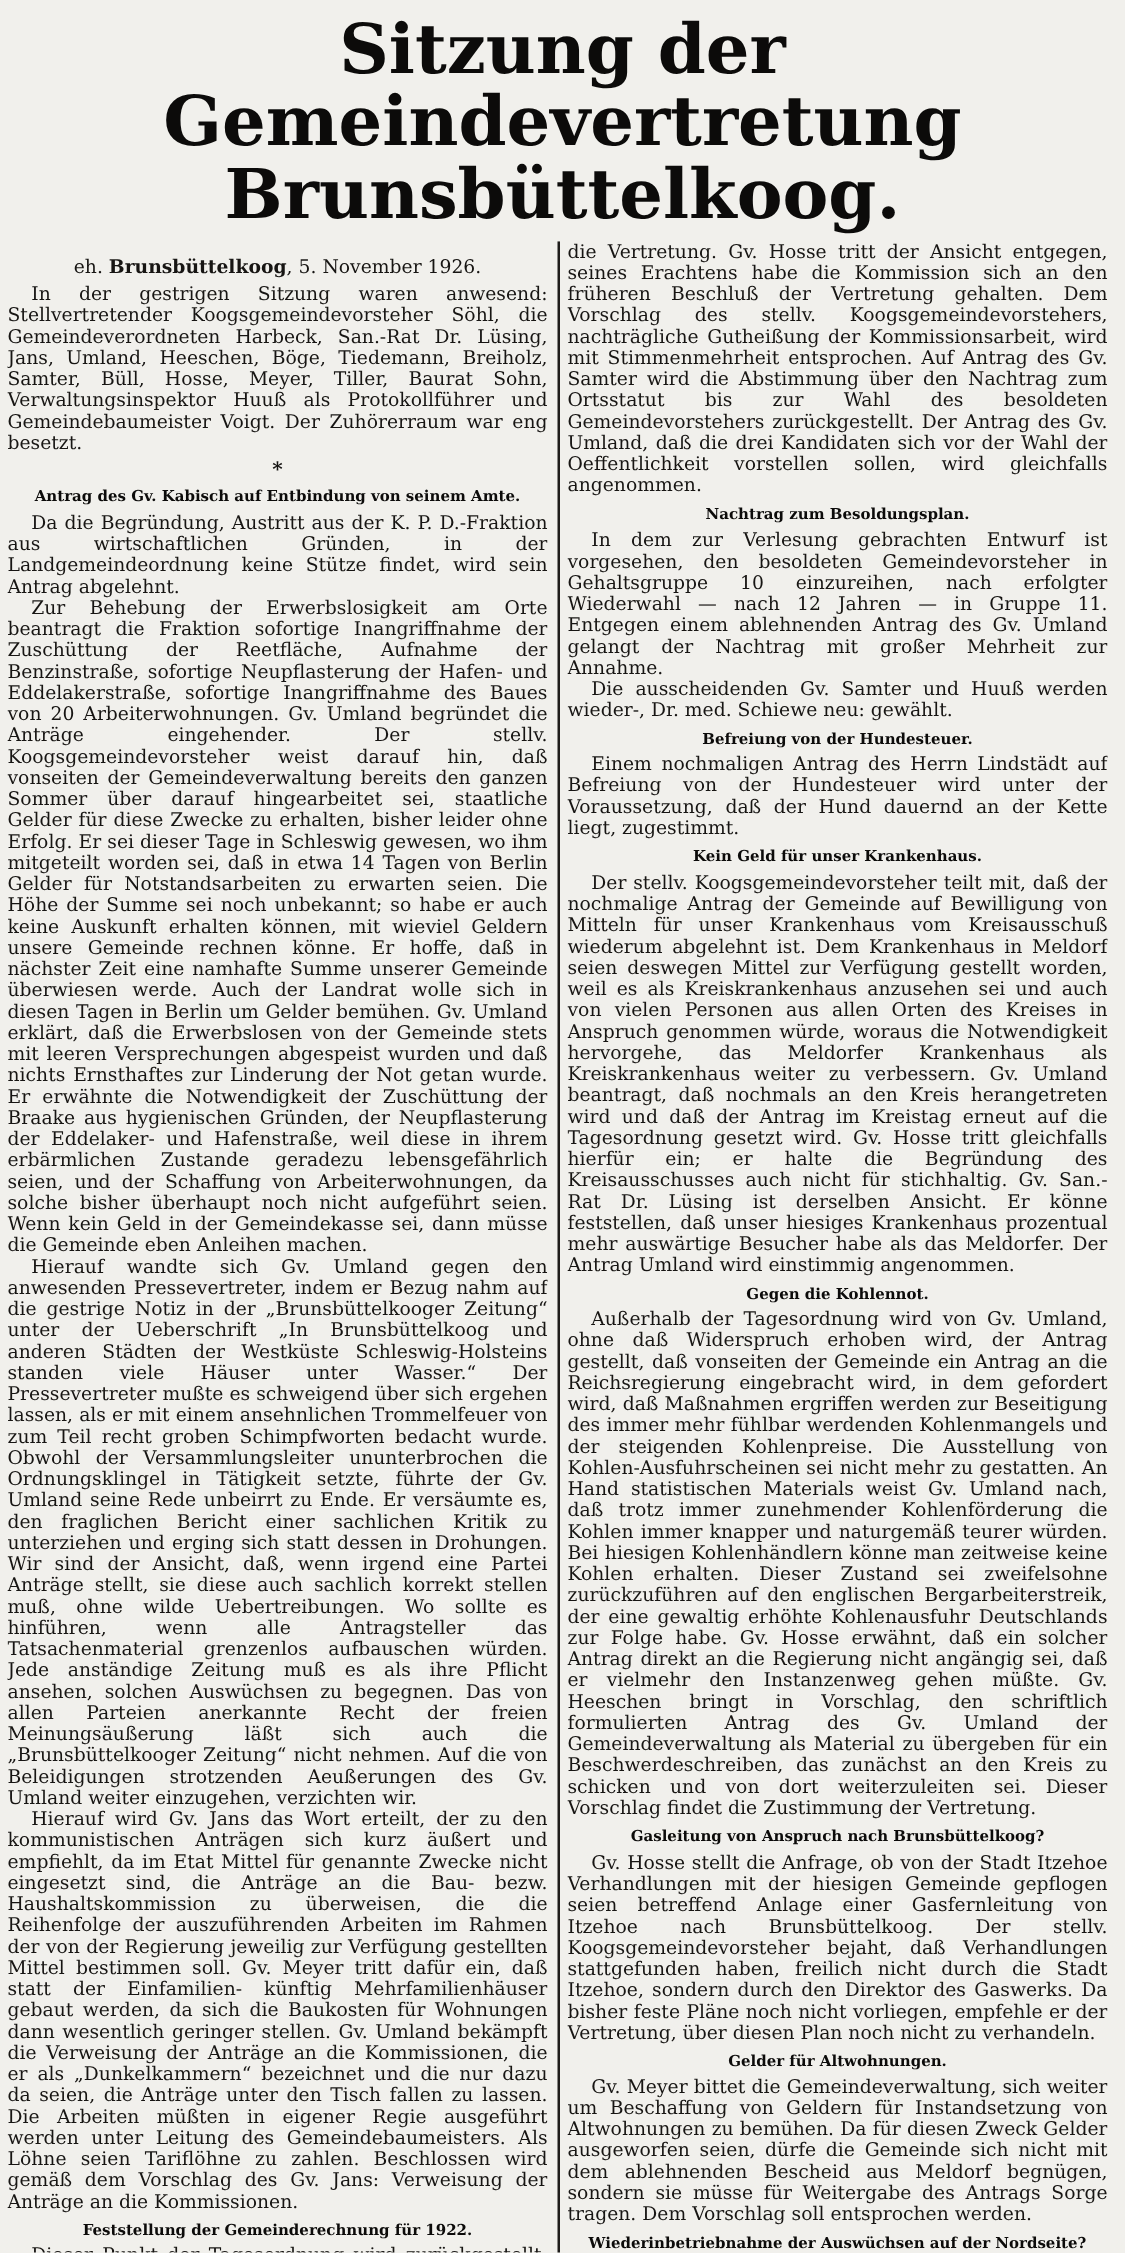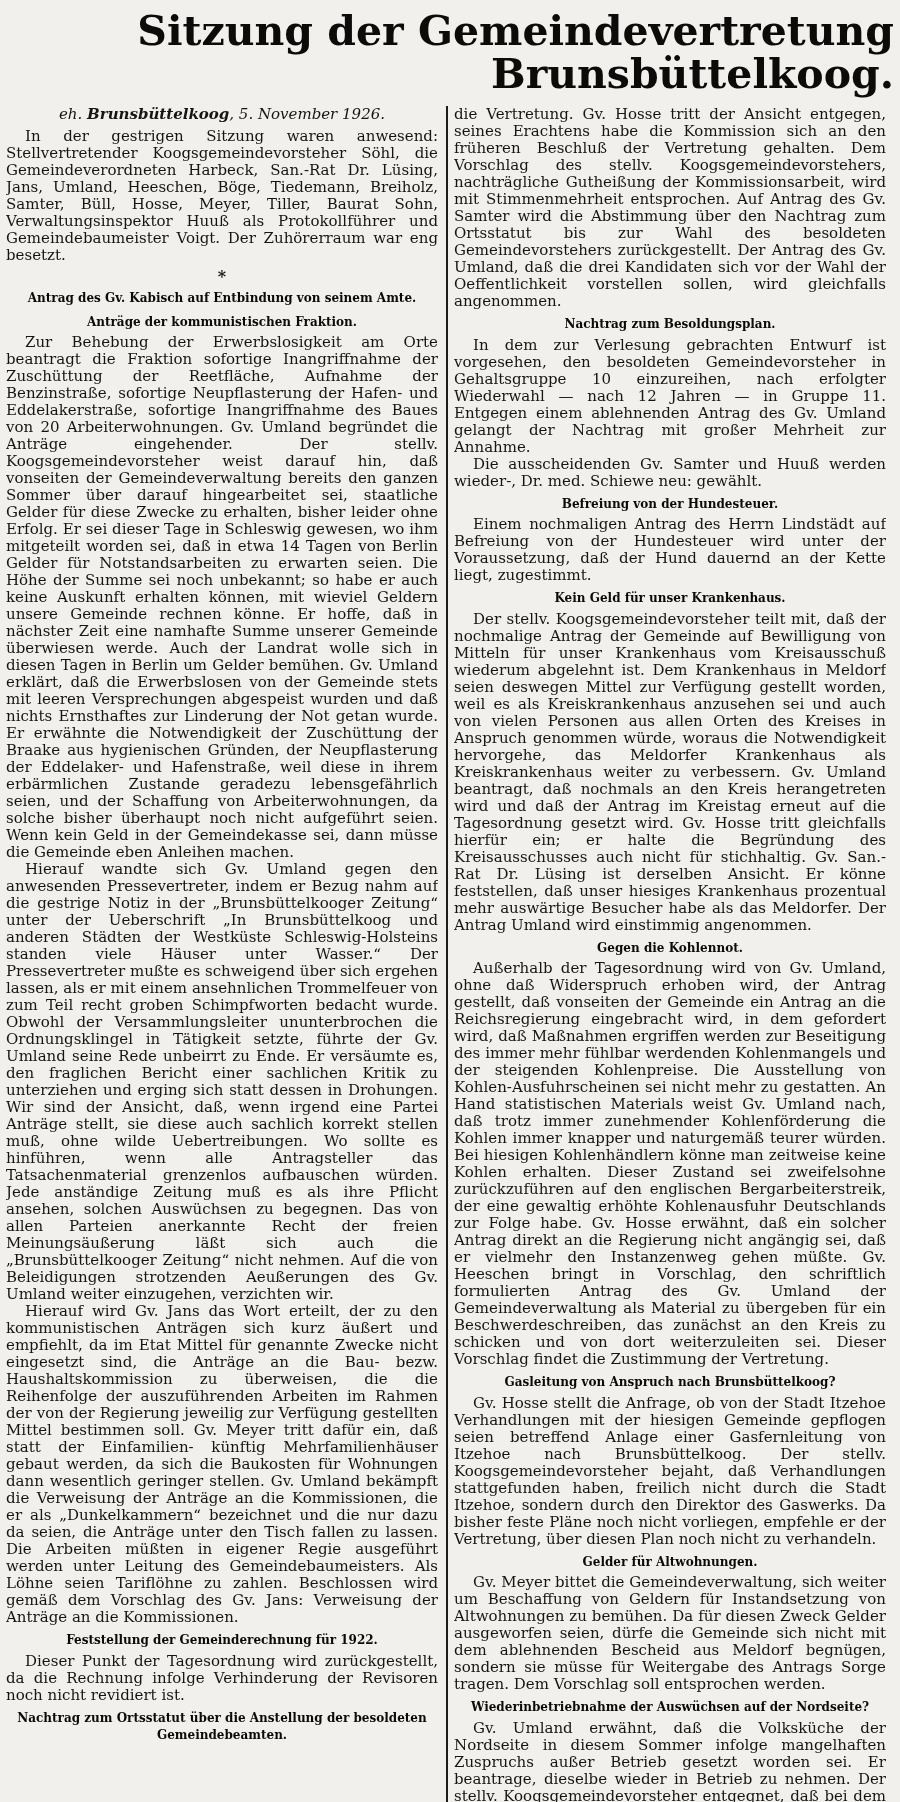--- a/index.html
+++ b/index.html
@@ -3,52 +3,52 @@
 <meta charset="utf-8">
 <style>
   html,body{margin:0;padding:0;}
   body{
     width:900px;height:1802px;overflow:hidden;
     background:#f1f0ec;color:#171513;
     font-family:"DejaVu Serif","Liberation Serif",serif;
   }
   .page{width:900px;height:1802px;box-sizing:border-box;padding:6px 6px 0 6px;}
   .title{
-    font-size:41px;font-weight:bold;text-align:right;
+    font-size:55px;font-weight:bold;text-align:center;
     margin:4px 0 10px 0;line-height:1.05;color:#0c0b0a;
     font-family:"DejaVu Serif","Liberation Serif",serif;
   }
   .columns{display:flex;align-items:stretch;height:1722px;overflow:hidden;}
   .col{
     width:432px;font-size:15px;line-height:17px;text-align:justify;
     hyphens:auto;-webkit-hyphens:auto;overflow:hidden;
   }
   .divider{width:2px;background:#1e1c1a;margin:0 6px 0 8px;flex:0 0 auto;}
-  .dateline{text-align:center;margin:0 0 5px 0;text-indent:0;font-style:italic;}
+  .dateline{text-align:center;margin:12px 0 5px 0;text-indent:0;}
   .dateline b{font-weight:bold;}
   .para{margin:0;text-indent:19px;}
   .para.noindent{text-indent:0;}
   .heading{
     font-size:12px;line-height:17.5px;font-weight:bold;text-align:center;
     margin:6px 4px 3px 4px;color:#0c0b0a;text-indent:0;
   }
   .separator{text-align:center;font-weight:bold;font-size:16px;line-height:14px;margin:6px 0 5px 0;}
 </style>
 </head>
 <body>
 
 <div class="page">
   <h1 class="title">Sitzung der Gemeindevertretung Brunsbüttelkoog.</h1>
   <div class="columns">
     <div class="col">
       <p class="dateline"><span>eh.</span> <b>Brunsbüttelkoog</b><span>, 5. November 1926.</span></p>
     <p class="para">In der gestrigen Sitzung waren anwesend: Stellvertretender Koogsgemeindevorsteher Söhl, die Gemeindeverordneten Harbeck, San.-Rat Dr. Lüsing, Jans, Umland, Heeschen, Böge, Tiedemann, Breiholz, Samter, Büll, Hosse, Meyer, Tiller, Baurat Sohn, Verwaltungsinspektor Huuß als Protokollführer und Gemeindebaumeister Voigt. Der Zuhörerraum war eng besetzt.</p>
         <div class="separator">*</div>
         <h2 class="heading">Antrag des Gv. Kabisch auf Entbindung von seinem Amte.</h2>
-        <h2 class="heading">Anträge der kommunistischen Fraktion.</h2>
+        <p class="para">Da die Begründung, Austritt aus der K. P. D.-Fraktion aus wirtschaftlichen Gründen, in der Landgemeindeordnung keine Stütze findet, wird sein Antrag abgelehnt.</p>
         <p class="para">Zur Behebung der Erwerbslosigkeit am Orte beantragt die Fraktion sofortige Inangriffnahme der Zuschüttung der Reetfläche, Aufnahme der Benzinstraße, sofortige Neupflasterung der Hafen- und Eddelakerstraße, sofortige Inangriffnahme des Baues von 20 Arbeiterwohnungen. Gv. Umland begründet die Anträge eingehender. Der stellv. Koogsgemeindevorsteher weist darauf hin, daß vonseiten der Gemeindeverwaltung bereits den ganzen Sommer über darauf hingearbeitet sei, staatliche Gelder für diese Zwecke zu erhalten, bisher leider ohne Erfolg. Er sei dieser Tage in Schleswig gewesen, wo ihm mitgeteilt worden sei, daß in etwa 14 Tagen von Berlin Gelder für Notstandsarbeiten zu erwarten seien. Die Höhe der Summe sei noch unbekannt; so habe er auch keine Auskunft erhalten können, mit wieviel Geldern unsere Gemeinde rechnen könne. Er hoffe, daß in nächster Zeit eine namhafte Summe unserer Gemeinde überwiesen werde. Auch der Landrat wolle sich in diesen Tagen in Berlin um Gelder bemühen. Gv. Umland erklärt, daß die Erwerbslosen von der Gemeinde stets mit leeren Versprechungen abgespeist wurden und daß nichts Ernsthaftes zur Linderung der Not getan wurde. Er erwähnte die Notwendigkeit der Zuschüttung der Braake aus hygienischen Gründen, der Neupflasterung der Eddelaker- und Hafenstraße, weil diese in ihrem erbärmlichen Zustande geradezu lebensgefährlich seien, und der Schaffung von Arbeiterwohnungen, da solche bisher überhaupt noch nicht aufgeführt seien. Wenn kein Geld in der Gemeindekasse sei, dann müsse die Gemeinde eben Anleihen machen.</p>
         <p class="para">Hierauf wandte sich Gv. Umland gegen den anwesenden Pressevertreter, indem er Bezug nahm auf die gestrige Notiz in der „Brunsbüttelkooger Zeitung“ unter der Ueberschrift „In Brunsbüttelkoog und anderen Städten der Westküste Schleswig-Holsteins standen viele Häuser unter Wasser.“ Der Pressevertreter mußte es schweigend über sich ergehen lassen, als er mit einem ansehnlichen Trommelfeuer von zum Teil recht groben Schimpfworten bedacht wurde. Obwohl der Versammlungsleiter ununterbrochen die Ordnungsklingel in Tätigkeit setzte, führte der Gv. Umland seine Rede unbeirrt zu Ende. Er versäumte es, den fraglichen Bericht einer sachlichen Kritik zu unterziehen und erging sich statt dessen in Drohungen. Wir sind der Ansicht, daß, wenn irgend eine Partei Anträge stellt, sie diese auch sachlich korrekt stellen muß, ohne wilde Uebertreibungen. Wo sollte es hinführen, wenn alle Antragsteller das Tatsachenmaterial grenzenlos aufbauschen würden. Jede anständige Zeitung muß es als ihre Pflicht ansehen, solchen Auswüchsen zu begegnen. Das von allen Parteien anerkannte Recht der freien Meinungsäußerung läßt sich auch die „Brunsbüttelkooger Zeitung“ nicht nehmen. Auf die von Beleidigungen strotzenden Aeußerungen des Gv. Umland weiter einzugehen, verzichten wir.</p>
         <p class="para">Hierauf wird Gv. Jans das Wort erteilt, der zu den kommunistischen Anträgen sich kurz äußert und empfiehlt, da im Etat Mittel für genannte Zwecke nicht eingesetzt sind, die Anträge an die Bau- bezw. Haushaltskommission zu überweisen, die die Reihenfolge der auszuführenden Arbeiten im Rahmen der von der Regierung jeweilig zur Verfügung gestellten Mittel bestimmen soll. Gv. Meyer tritt dafür ein, daß statt der Einfamilien- künftig Mehrfamilienhäuser gebaut werden, da sich die Baukosten für Wohnungen dann wesentlich geringer stellen. Gv. Umland bekämpft die Verweisung der Anträge an die Kommissionen, die er als „Dunkelkammern“ bezeichnet und die nur dazu da seien, die Anträge unter den Tisch fallen zu lassen. Die Arbeiten müßten in eigener Regie ausgeführt werden unter Leitung des Gemeindebaumeisters. Als Löhne seien Tariflöhne zu zahlen. Beschlossen wird gemäß dem Vorschlag des Gv. Jans: Verweisung der Anträge an die Kommissionen.</p>
         <h2 class="heading">Feststellung der Gemeinderechnung für 1922.</h2>
         <p class="para">Dieser Punkt der Tagesordnung wird zurückgestellt, da die Rechnung infolge Verhinderung der Revisoren noch nicht revidiert ist.</p>
         <h2 class="heading">Nachtrag zum Ortsstatut über die Anstellung der besoldeten Gemeindebeamten.</h2>
       </div>
     <div class="divider"></div>
     <div class="col">
         <p class="para noindent">die Vertretung. Gv. Hosse tritt der Ansicht entgegen, seines Erachtens habe die Kommission sich an den früheren Beschluß der Vertretung gehalten. Dem Vorschlag des stellv. Koogsgemeindevorstehers, nachträgliche Gutheißung der Kommissionsarbeit, wird mit Stimmenmehrheit entsprochen. Auf Antrag des Gv. Samter wird die Abstimmung über den Nachtrag zum Ortsstatut bis zur Wahl des besoldeten Gemeindevorstehers zurückgestellt. Der Antrag des Gv. Umland, daß die drei Kandidaten sich vor der Wahl der Oeffentlichkeit vorstellen sollen, wird gleichfalls angenommen.</p>

